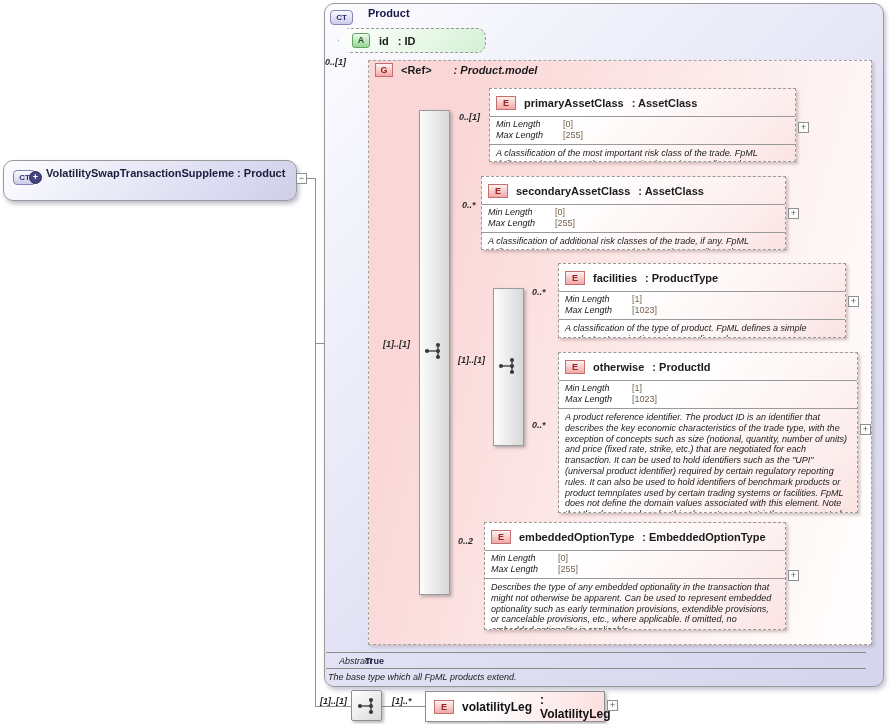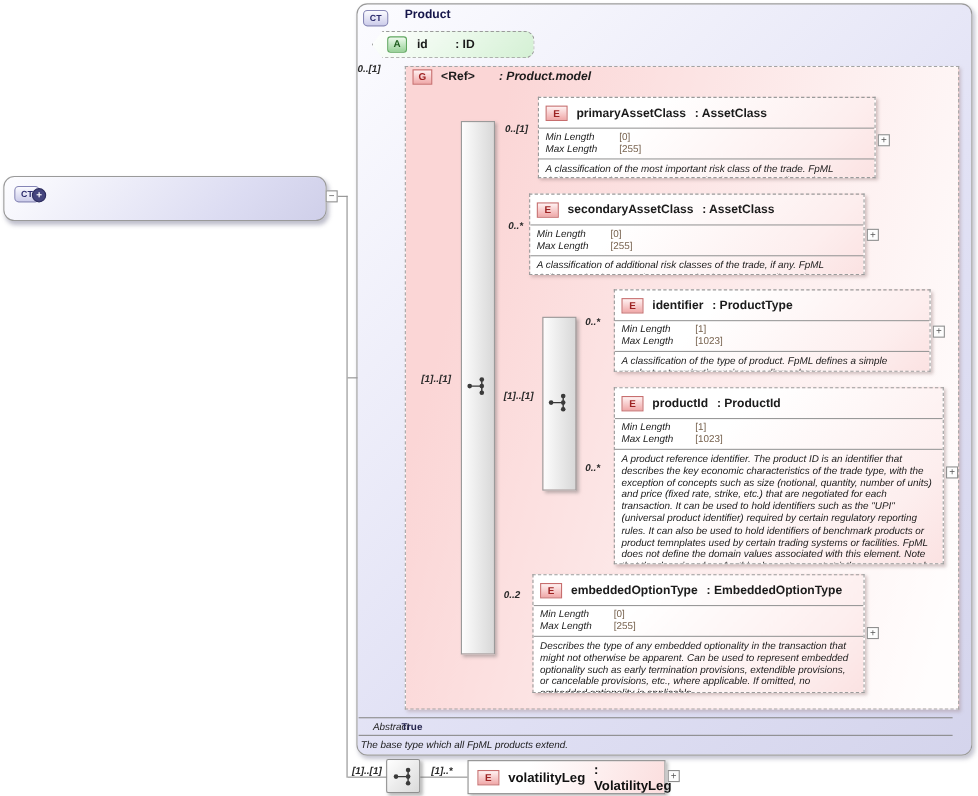--- a/index.html
+++ b/index.html
@@ -95,21 +95,21 @@
   <div class="abs refbox"></div>
   <div class="refhead">
     <span class="kind icon-g">G</span>
     <span>&lt;Ref&gt;</span>
     <span style="margin-left:14px;font-style:italic;">: Product.model</span>
   </div>
 
   <div class="abs idbox">
     <span class="kind icon-a">A</span>
     <span>id</span>
-    <span style="margin-left:16px;">: ID</span>
+    <span style="margin-left:0;">: ID</span>
   </div>
   <div class="card" style="left:325px;top:57px;">0..[1]</div>
 
   <div class="bar" style="left:419px;top:110px;height:483px;"></div>
   <div class="seqglyph" style="left:423px;top:341px;">
     <svg width="22" height="20" viewBox="0 0 22 20">
       <line x1="4" y1="10" x2="15" y2="10" stroke="#3a3a3a" stroke-width="1.3"></line>
       <line x1="15" y1="4" x2="15" y2="16" stroke="#3a3a3a" stroke-width="1.3"></line>
       <circle cx="4" cy="10" r="2.1" fill="#3a3a3a"></circle>
         <circle cx="15" cy="4" r="2.1" fill="#3a3a3a"></circle>
@@ -174,41 +174,41 @@
           <span class="fv">[255]</span>
         </div>
     </div>
     <div class="ebox-doc">A classification of additional risk classes of the trade, if any. FpML defines a simple asset class categorization using a coding scheme.</div>
   </div>
   <div class="plusbox" style="left:788px;top:208px;">+</div>
 
   <div class="abs ebox" style="left:558px;top:263px;width:288px;height:75px;">
     <div class="ebox-header">
       <span class="kind icon-e">E</span>
-      <span>identifier</span>
+      <span>facilities</span>
       <span>: ProductType</span>
     </div>
     <div class="ebox-facets">
       <div class="facet">
           <span class="fl">Min Length</span>
           <span class="fv">[1]</span>
         </div>
       <div class="facet">
           <span class="fl">Max Length</span>
           <span class="fv">[1023]</span>
         </div>
     </div>
     <div class="ebox-doc">A classification of the type of product. FpML defines a simple product categorization using a coding scheme.</div>
   </div>
   <div class="plusbox" style="left:848px;top:296px;">+</div>
 
   <div class="abs ebox" style="left:558px;top:352px;width:300px;height:161px;">
     <div class="ebox-header">
       <span class="kind icon-e">E</span>
-      <span>productId</span>
+      <span>otherwise</span>
       <span>: ProductId</span>
     </div>
     <div class="ebox-facets">
       <div class="facet">
           <span class="fl">Min Length</span>
           <span class="fv">[1]</span>
         </div>
       <div class="facet">
           <span class="fl">Max Length</span>
           <span class="fv">[1023]</span>
@@ -242,20 +242,21 @@
   <div class="abstract-lab">Abstract</div>
   <div class="abstract-val">True</div>
   <div class="sep" style="left:326px;top:668px;width:540px;"></div>
   <div class="note">The base type which all FpML products extend.</div>
 
   <div class="abs rootbox">
     <span class="ctplus">
       <span class="kind icon-ct">CT</span>
       <span class="bubble">+</span>
     </span>
+    <div>VolatilitySwapTransactionSuppleme : Product</div>
   </div>
   <div class="plusbox" style="left:296px;top:173px;">−</div>
 
   <div class="card" style="left:320px;top:696px;">[1]..[1]</div>
   <div class="abs seqbox">
     <svg width="22" height="20" viewBox="0 0 22 20">
       <line x1="4" y1="10" x2="15" y2="10" stroke="#3a3a3a" stroke-width="1.3"></line>
       <line x1="15" y1="4" x2="15" y2="16" stroke="#3a3a3a" stroke-width="1.3"></line>
       <circle cx="4" cy="10" r="2.1" fill="#3a3a3a"></circle>
         <circle cx="15" cy="4" r="2.1" fill="#3a3a3a"></circle>

